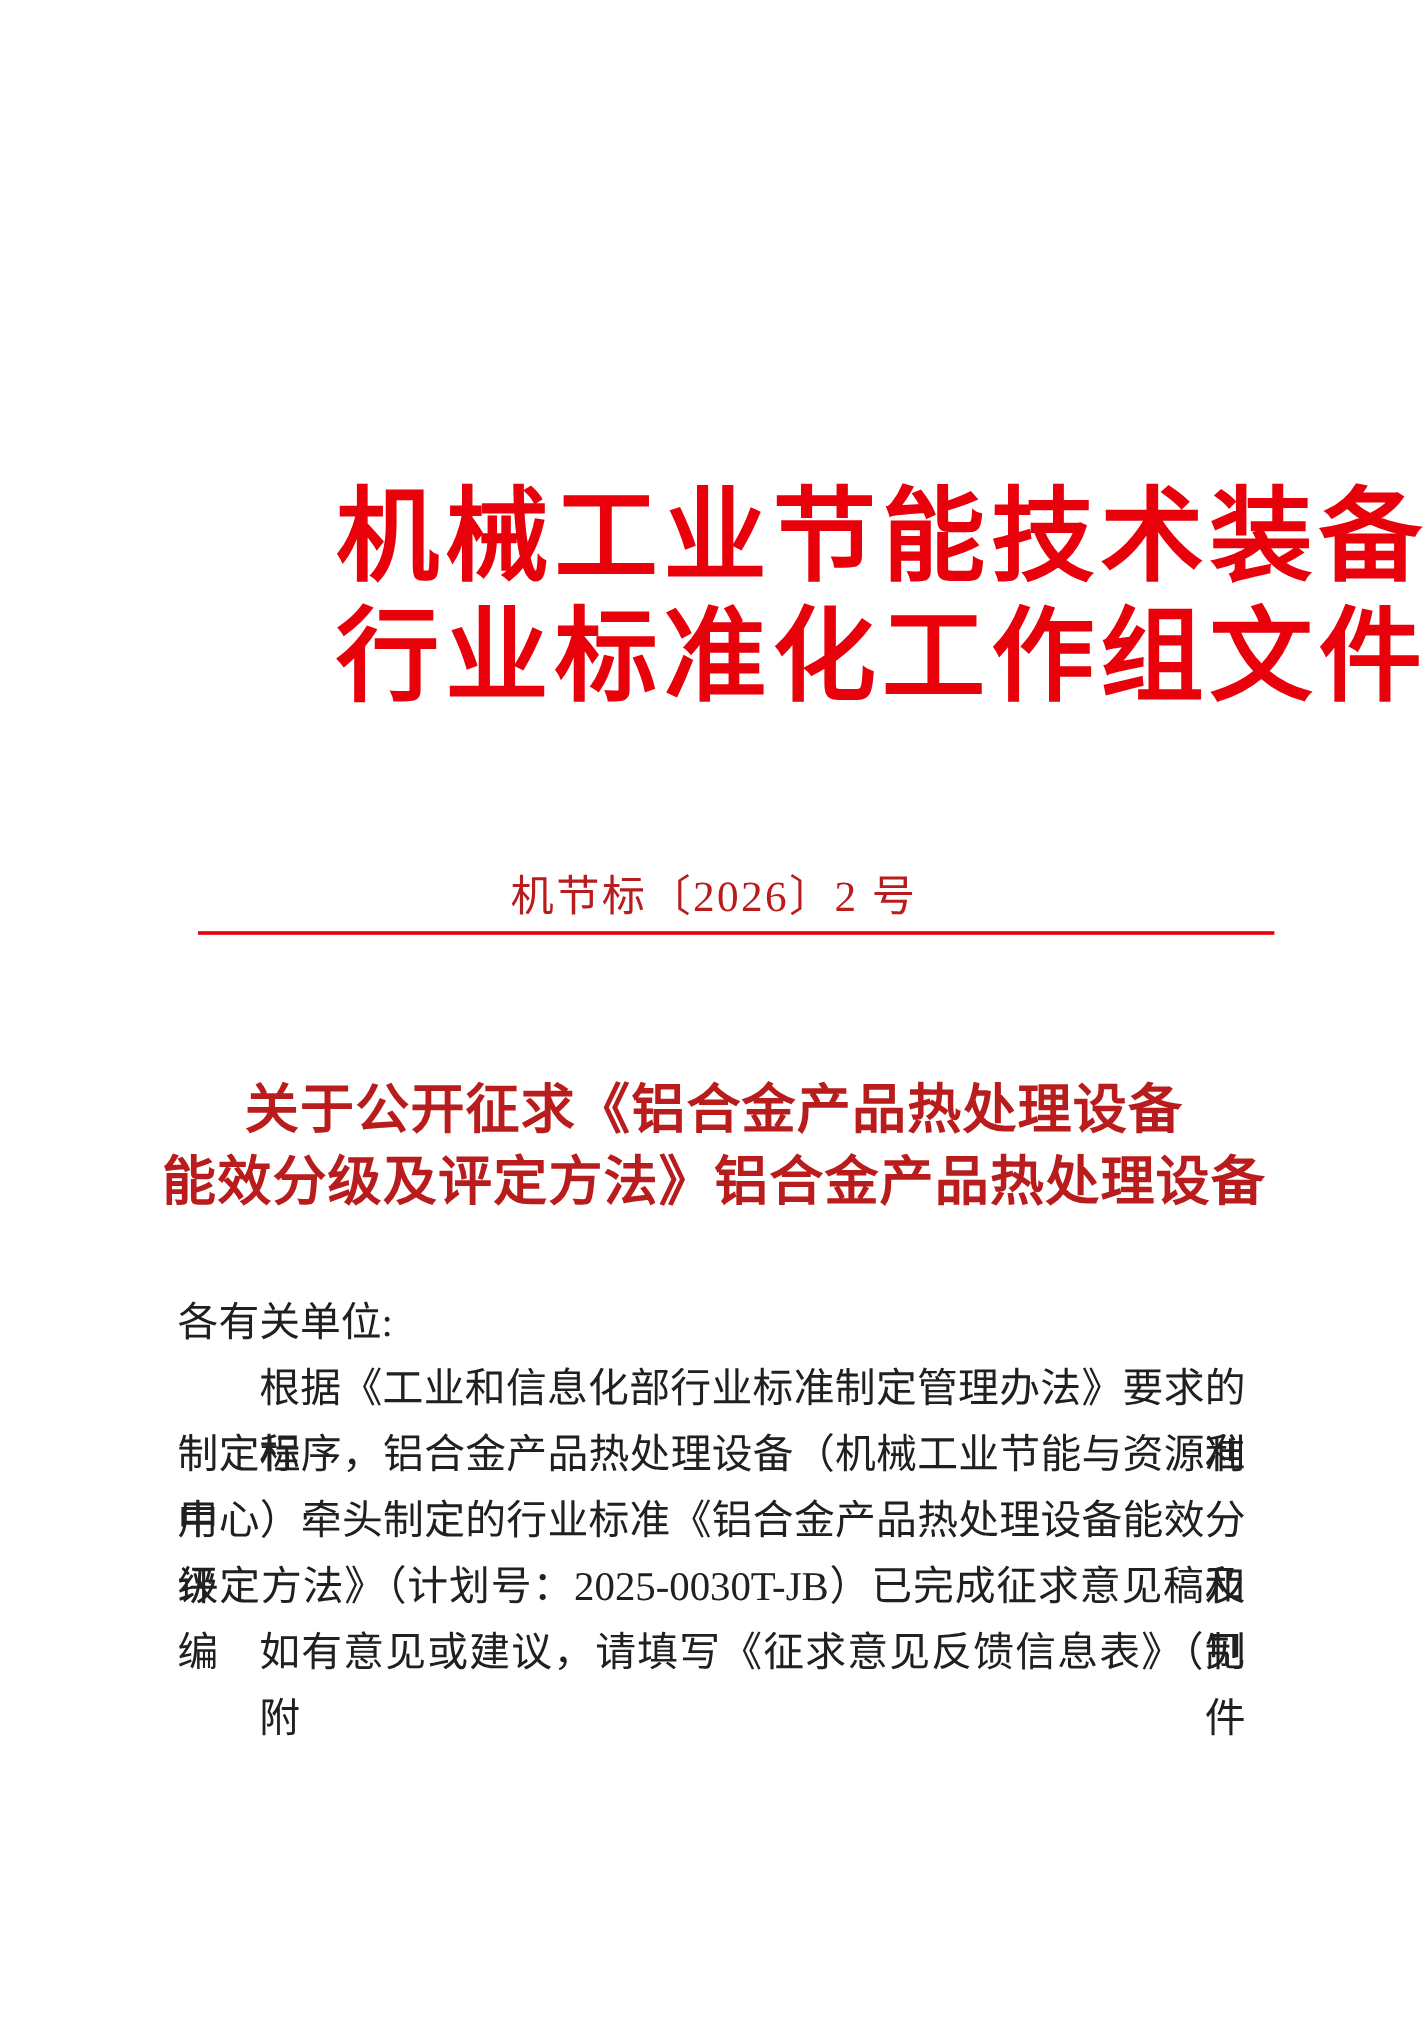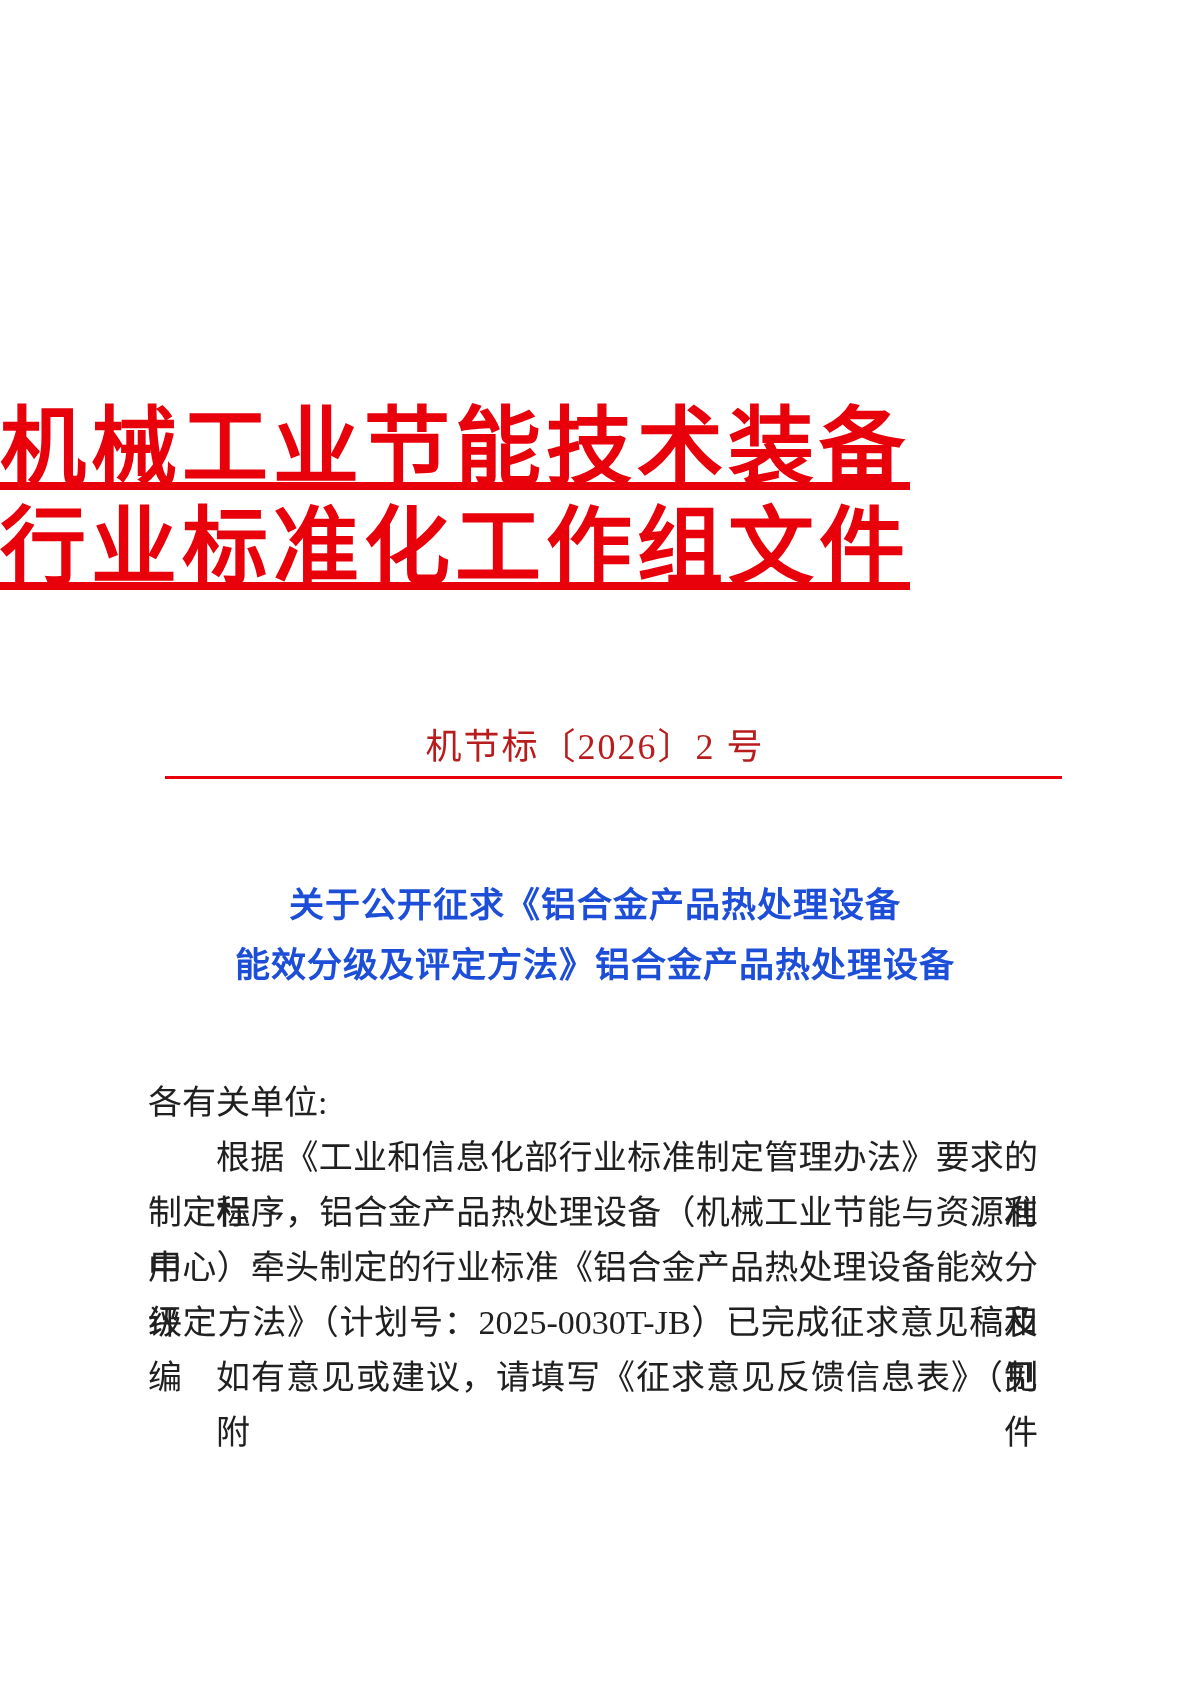--- a/index.html
+++ b/index.html
@@ -13,28 +13,27 @@
     background: #ffffff;
     overflow: hidden;
     font-family: "Liberation Serif", "DejaVu Serif", serif;
     color: var(--ink);
   }
   .letterhead {
     position: absolute;
     top: 398px;
     left: 0;
     width: 100%;
-    text-align: left;
+    text-align: right;
     color: var(--red);
     font-weight: 900;
     font-size: 86px;
     line-height: 100px;
     letter-spacing: 5px;
     white-space: nowrap;
-    text-decoration: underline;
   }
   .doc-number {
     position: absolute;
     top: 722px;
     left: 0;
     width: 100%;
     text-align: center;
     font-size: 36px;
     line-height: 50px;
     letter-spacing: 2px;
@@ -43,29 +42,29 @@
   .red-rule {
     position: absolute;
     top: 776px;
     left: 165px;
     width: 897px;
     height: 3px;
     background: var(--red);
   }
   .subject {
     position: absolute;
-    top: 876px;
+    top: 895px;
     left: 0;
     width: 100%;
     text-align: center;
     font-weight: bold;
-    font-size: 35px;
+    font-size: 45px;
     line-height: 60px;
     letter-spacing: 1px;
-    color: #1d4ed8;
+    color: #b91c1c;
   }
   .body-text {
     position: absolute;
     top: 1075px;
     left: 148px;
     width: 890px;
     font-size: 34px;
     color: #202020;
   }
   .body-text .line {

